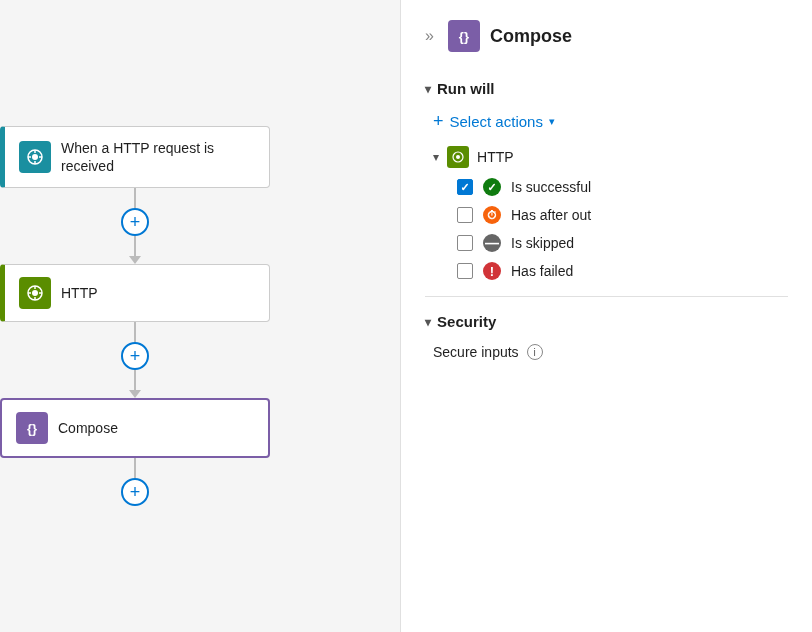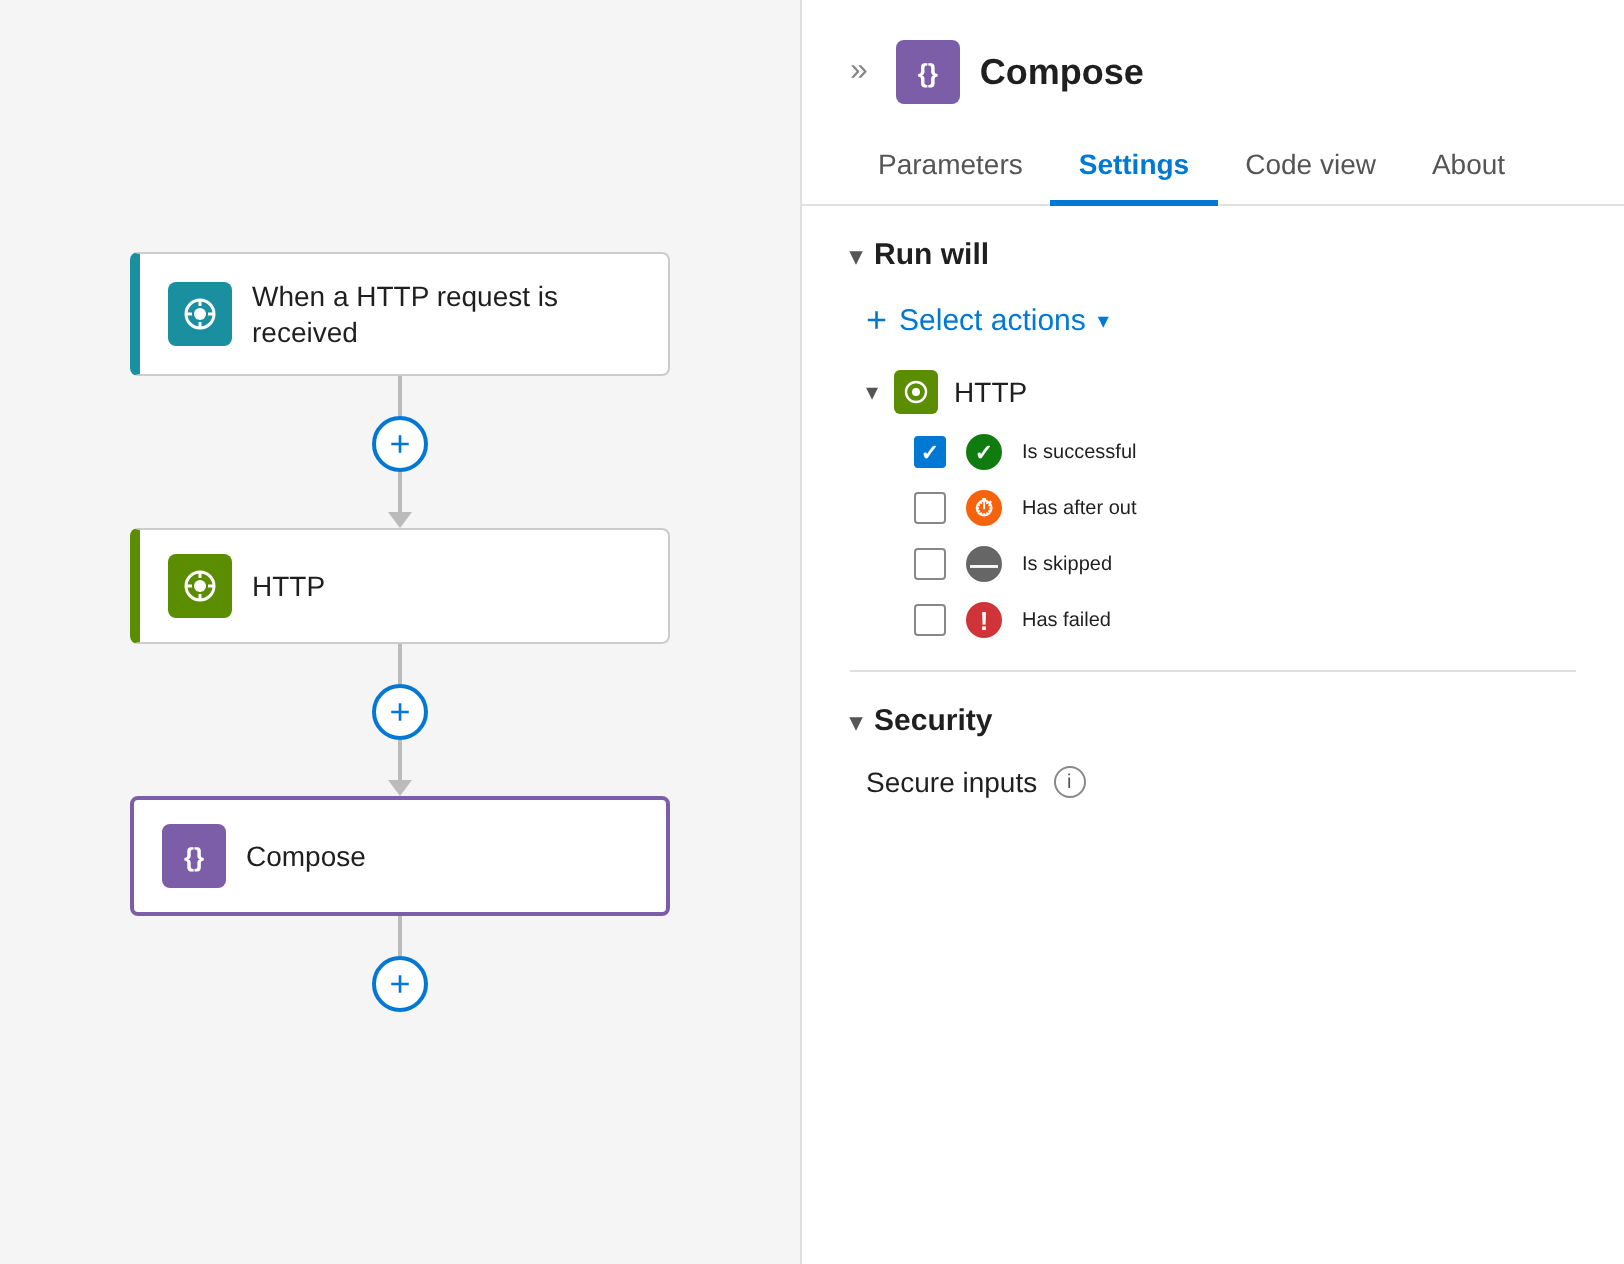--- a/index.html
+++ b/index.html
@@ -12,21 +12,20 @@
       overflow: hidden;
     }
 
     
     .left-panel {
       width: 400px;
       height: 632px;
       background: #f5f5f5;
       display: flex;
       align-items: center;
-      justify-content: center;
       flex-shrink: 0;
     }
 
     .flow-container {
       display: flex;
       flex-direction: column;
       align-items: center;
       gap: 0;
     }
 
@@ -305,21 +304,21 @@
       font-weight: 700;
       flex-shrink: 0;
     }
 
     .status-success { background: #107c10; color: #fff; }
     .status-timeout { background: #f7630c; color: #fff; }
     .status-skipped { background: #666; color: #fff; }
     .status-failed { background: #d13438; color: #fff; }
 
     .condition-label {
-      font-size: 10px;
+      font-size: 14px;
       color: #1f1f1f;
     }
 
     
     .divider {
       border: none;
       border-top: 1px solid #e0e0e0;
       margin: 16px 0;
     }
 
@@ -465,26 +464,20 @@
 <div class="right-panel">
 
   <div class="panel-header">
     <span class="panel-header-chevron">»</span>
     <div class="panel-header-icon">
       <span style="font-size:13px; font-weight:700;">{}</span>
     </div>
     <span class="panel-title">Compose</span>
   </div>
 
-  <div class="tabs">
-    <div class="tab">Parameters</div>
-    <div class="tab active">Settings</div>
-    <div class="tab">Code view</div>
-    <div class="tab">About</div>
-  </div>
 
   <div class="panel-body">
 
     <div class="section-header">
       <span class="chevron-icon">▾</span>
       <span>Run will</span>
     </div>
 
     <div class="select-actions-btn">
       <span class="plus">+</span>

